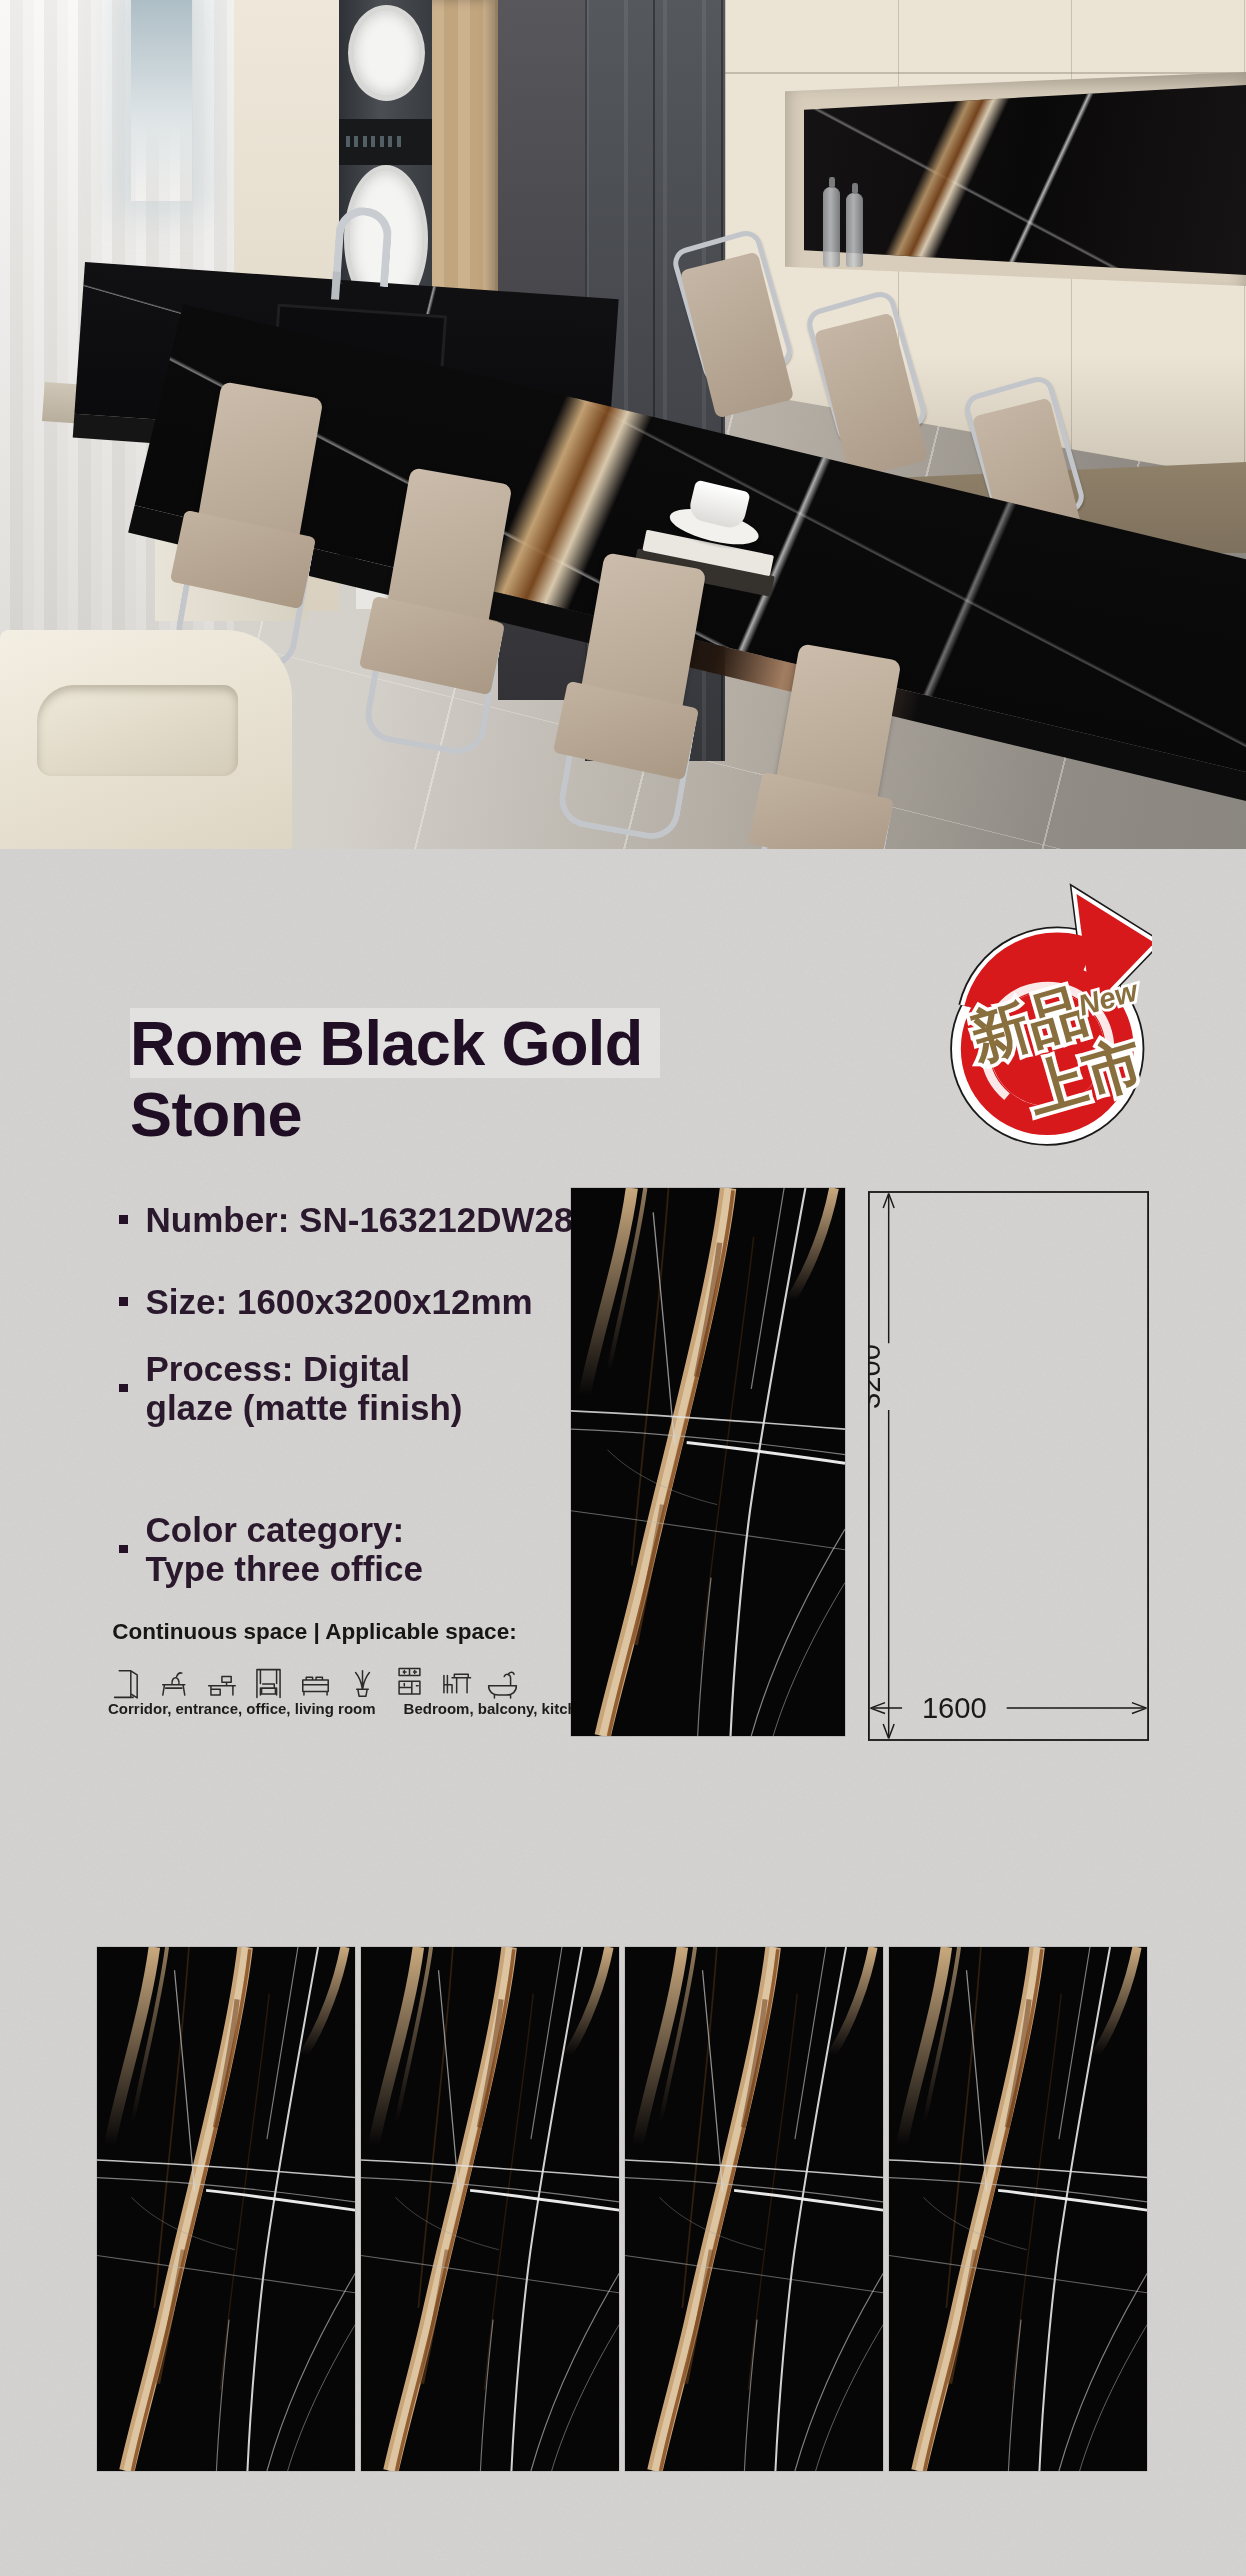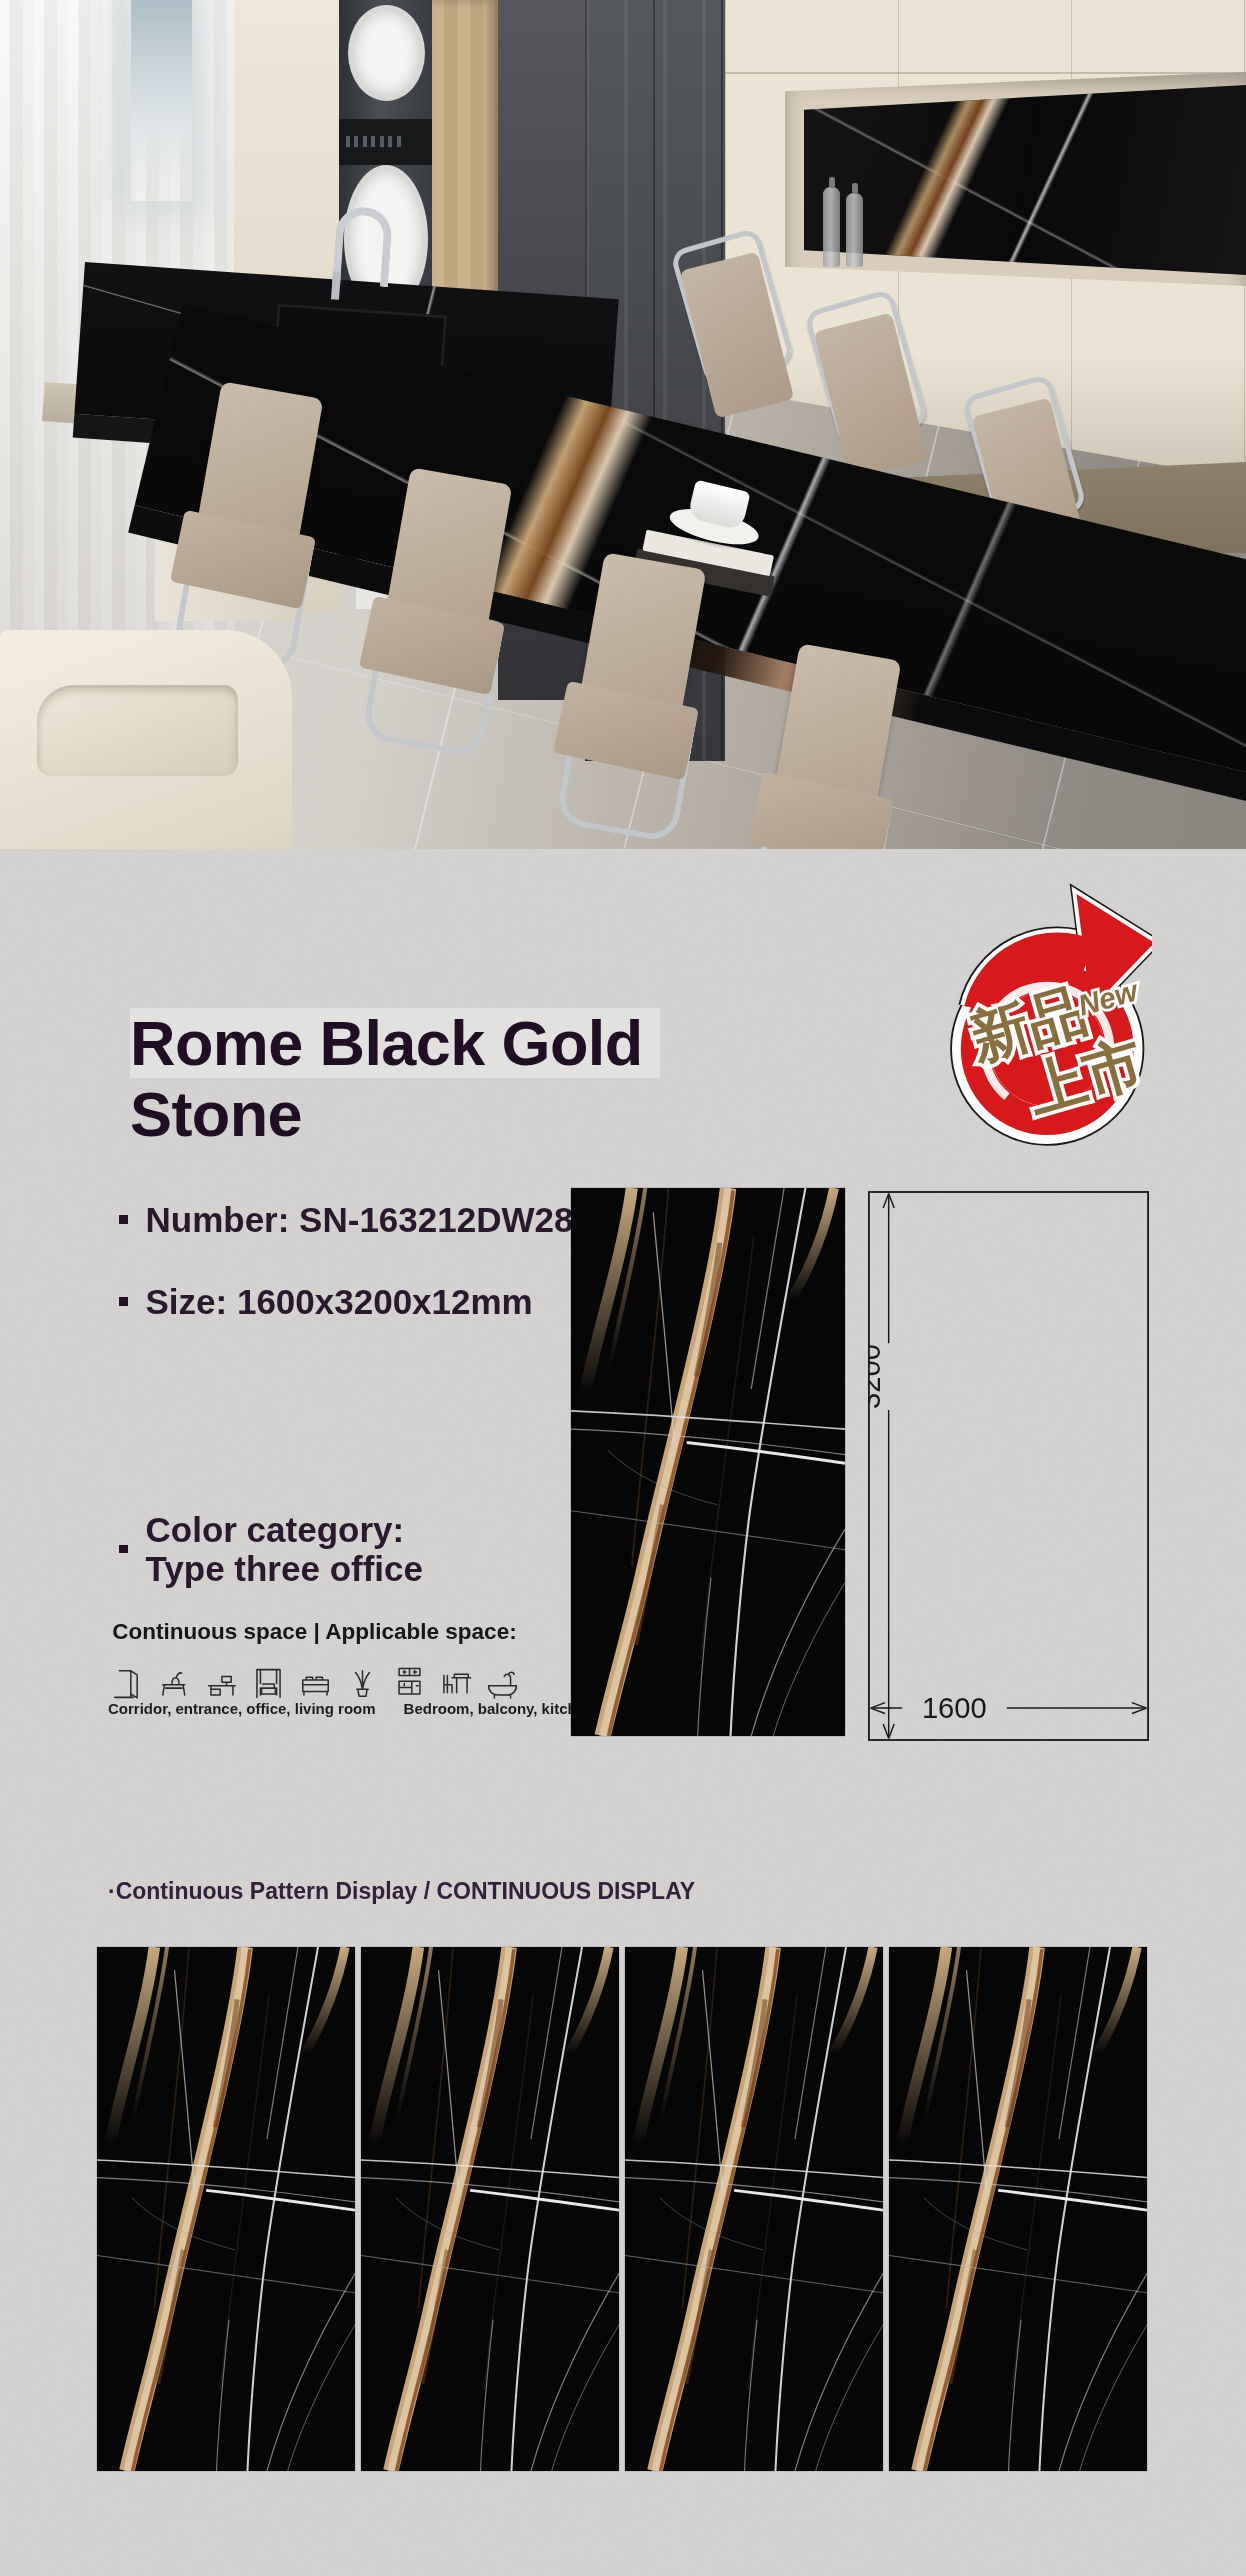--- a/index.html
+++ b/index.html
@@ -278,20 +278,24 @@
     </svg>
 
     <div class="spec spec1">
       <span class="bullet"></span>
       <span class="txt"><span class="l1">Number: SN-163212DW287Y</span><br class="hidebr"></span>
     </div>
     <div class="spec spec2">
       <span class="bullet"></span>
       <span class="txt"><span class="l1">Size: 1600x3200x12mm</span></span>
     </div>
+    <div class="spec spec3">
+      <span class="bullet"></span>
+      <span class="txt"><span class="l1">Process: Digital</span><br><span class="l2">glaze (matte finish)</span></span>
+    </div>
     <div class="spec spec5">
       <span class="bullet"></span>
       <span class="txt"><span class="l1">Color category:</span><br><span class="l2">Type three office</span></span>
     </div>
 
     <div class="app-header">Continuous space | Applicable space:</div>
     <div class="app-icons">
       <svg viewBox="0 0 64 64">
           <path d="M16,10 h20 v44 M36,10 l11,7 v40 l-11,-7 z M8,56 h32"></path>
         </svg>
@@ -334,21 +338,20 @@
       <g stroke="#191919" stroke-width="2.4" fill="none">
         <path d="M34,6 v244 M34,360 v538"></path>
         <path d="M34,4 l-9,24 M34,4 l9,24 M34,900 l-9,-24 M34,900 l9,-24"></path>
         <path d="M8,850 h48 M228,850 h226"></path>
         <path d="M4,850 l24,-9 M4,850 l24,9 M458,850 l-24,-9 M458,850 l-24,9"></path>
       </g>
       <text x="20" y="305" text-anchor="middle" transform="rotate(-90 20 305)">3200</text>
       <text x="142" y="866" text-anchor="middle">1600</text>
     </svg>
 
-    <div class="cont-label">·Continuous Pattern Display / CONTINUOUS DISPLAY</div>
     <div class="panels">
       <svg viewBox="0 0 450 900" preserveAspectRatio="none">
           <use href="#marble"></use>
         </svg>
       <svg viewBox="0 0 450 900" preserveAspectRatio="none">
           <use href="#marble"></use>
         </svg>
       <svg viewBox="0 0 450 900" preserveAspectRatio="none">
           <use href="#marble"></use>
         </svg>

